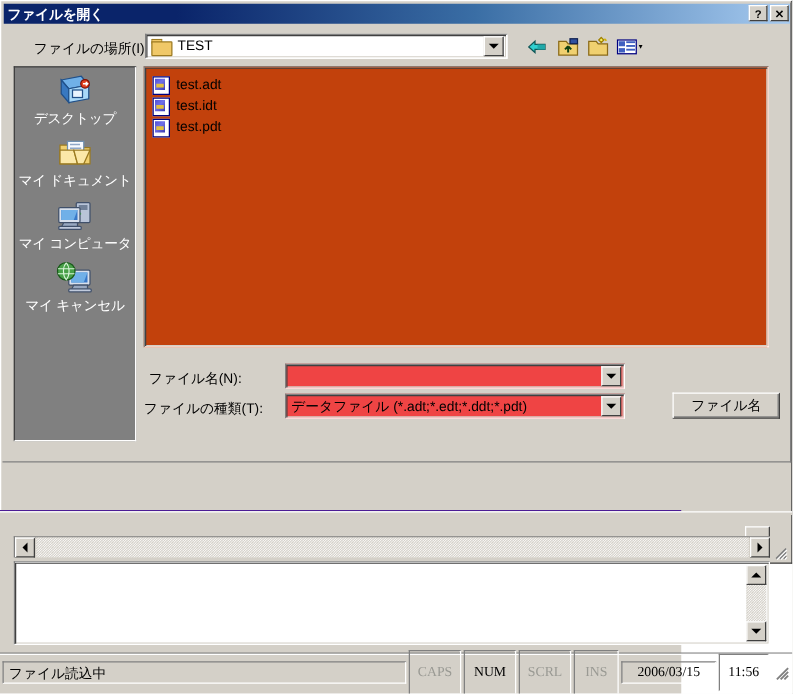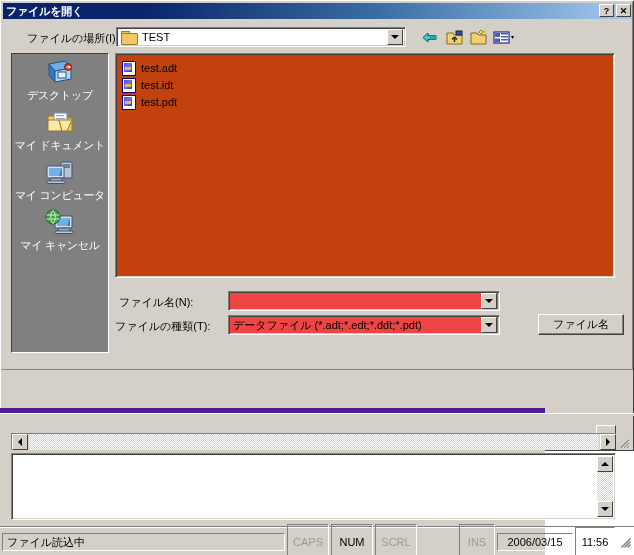--- a/index.html
+++ b/index.html
@@ -325,21 +325,22 @@
   }
 
   
   #bg-window {
     position: absolute;
     left: 0; top: 408px;
     width: 545px;
     height: 147px;
     background: #d4d0c8;
     box-sizing: border-box;
-    border-top: 5px solid #4c1d95;
+    border-top: 1px solid #4c1d95;
+    font-family: Liberation Serif, serif;
   }
   .bg-topsep {
     position: absolute;
     left: 0; top: 0; width: 634px; height: 2px;
     background: #d4d0c8;
     border-top: 1px solid #ffffff;
   }
   
   .hscroll {
     position: absolute;
@@ -446,21 +447,21 @@
     display: flex;
     align-items: center;
     font-size: 11px;
     color: #000;
     padding: 0 4px;
     margin-right: 2px;
     white-space: nowrap;
   }
   .sb-panel.main { flex: 1 1 auto; min-width: 0; }
   .sb-panel.ind { width: 42px; justify-content: center; padding: 17px; }
-  .sb-panel.ind.small { width: 34px; margin-left: 40px; }
+  .sb-panel.ind.small { width: 34px; }
   .sb-panel.date { width: 76px; justify-content: center; padding: 0; }
   .sb-panel.time { width: 40px; justify-content: center; padding: 14px; }
   .sb-panel.off { color: #9a9a94; }
   .sb-grip {
     width: 14px; height: 14px;
     position: relative;
     margin-left: 1px;
     flex: 0 0 auto;
   }
 </style>

